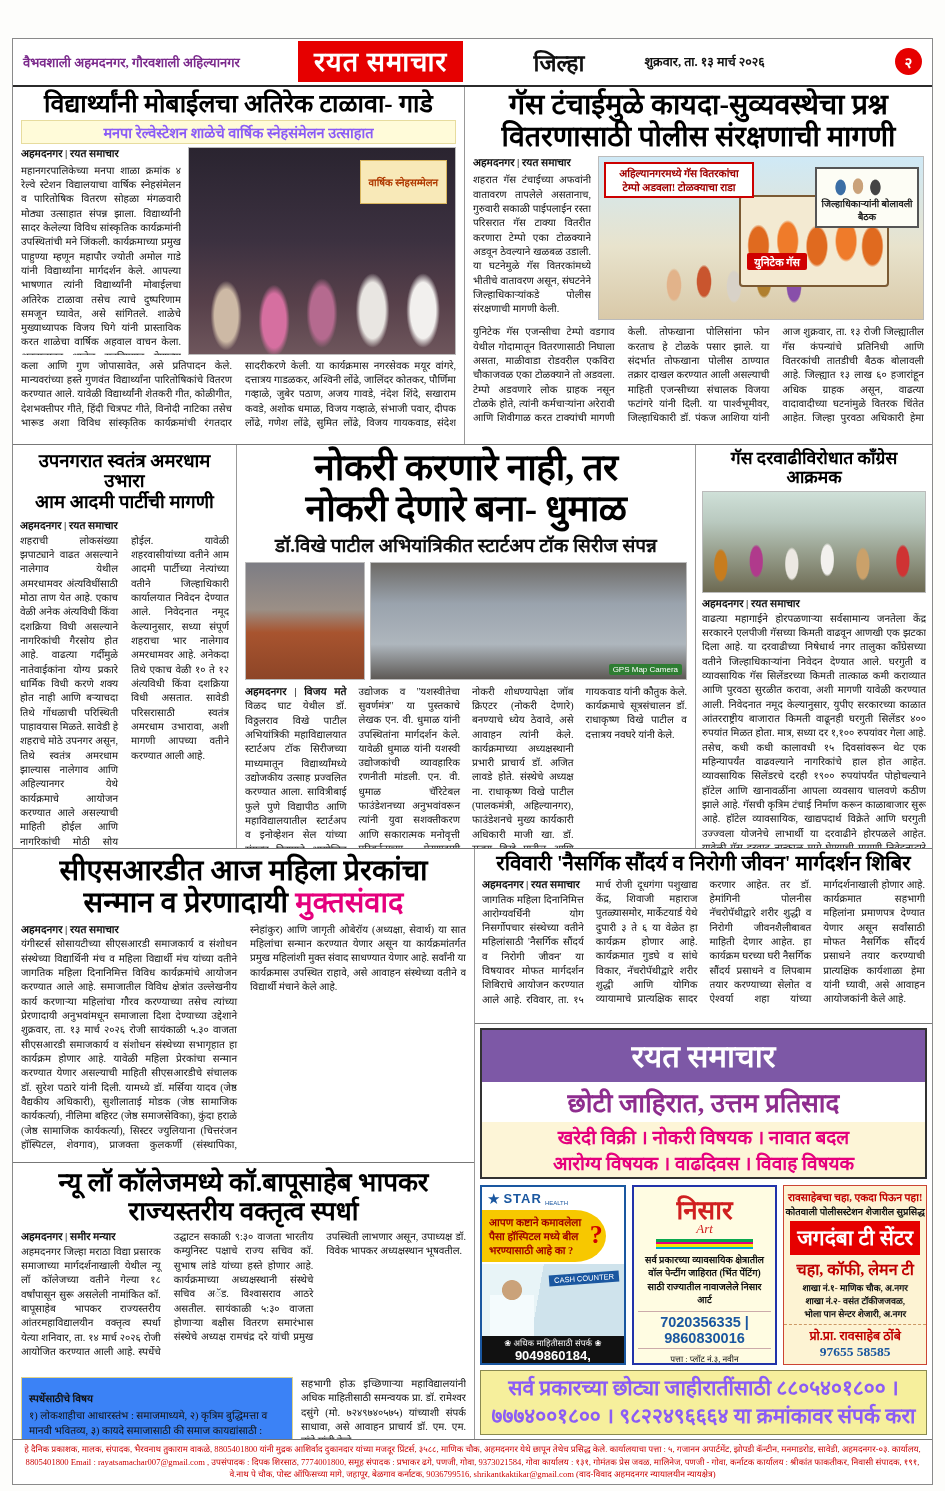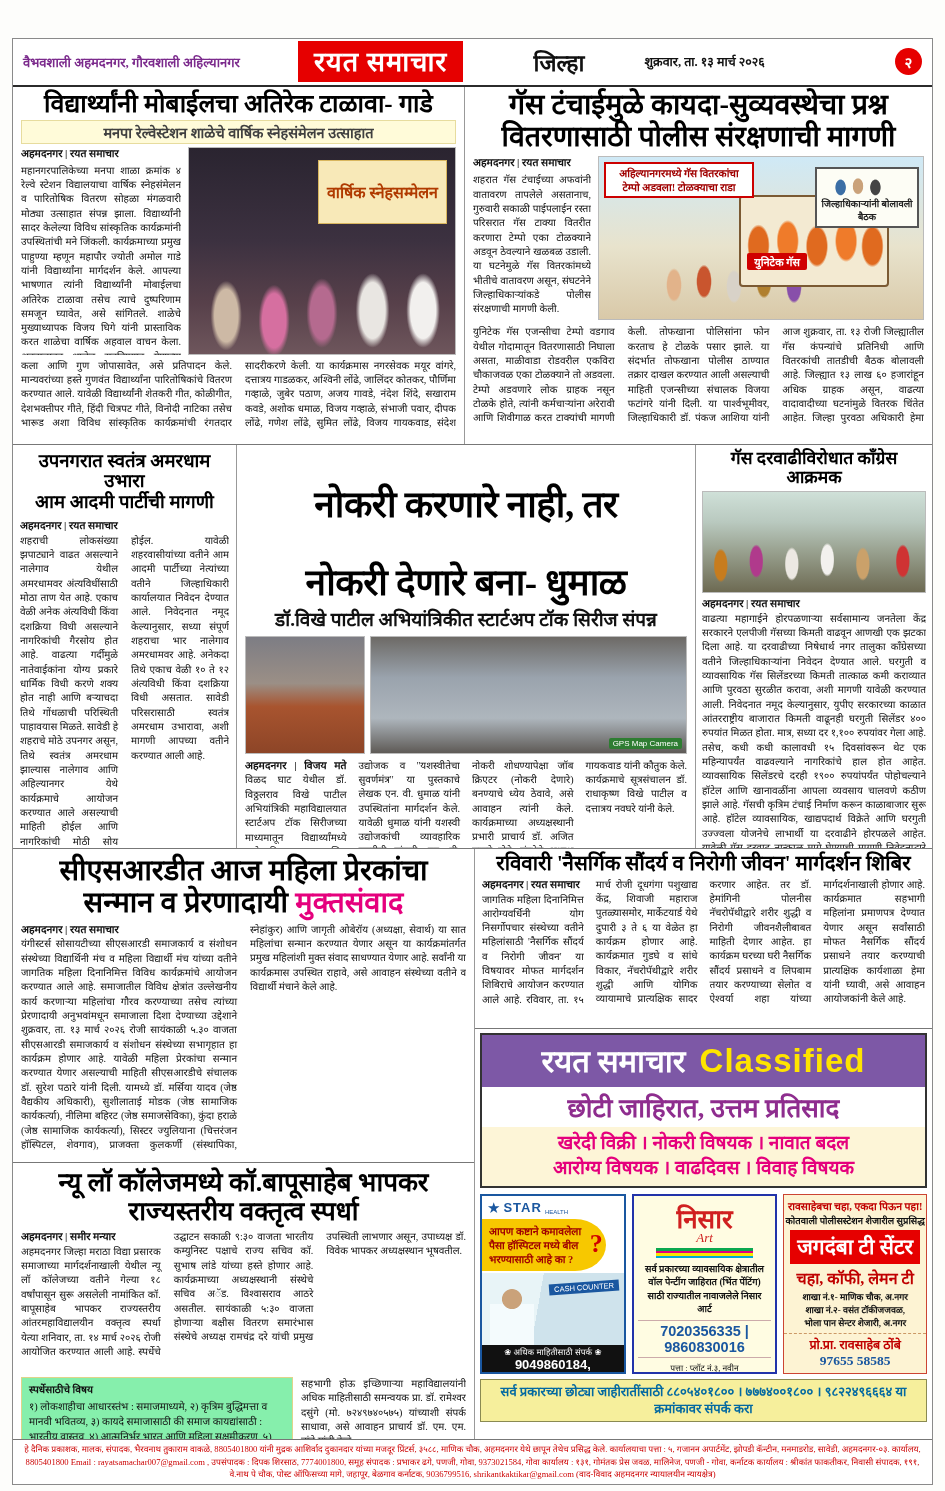--- a/index.html
+++ b/index.html
@@ -26,25 +26,25 @@
   .byline { font-weight: bold; font-size: 10.5px; margin-bottom: 2px; }
   .bodytxt { font-size: 10.1px; line-height: 1.42; text-align: justify; overflow: hidden; }
   .cols2 { columns: 2; column-gap: 13px; column-fill: auto; }
   .cols3 { columns: 3; column-gap: 13px; column-fill: auto; }
   .cols4 { columns: 4; column-gap: 12px; column-fill: auto; }
   .photo { position: relative; overflow: hidden; border: 1px solid #bbb; }
   
   .row1 { display: flex; height: 358px; border-bottom: 1px solid #777; }
   .r1-left { width: 452px; padding: 3px 8px 4px; border-right: 1px solid #999; overflow: hidden; }
   .school-hl { font-size: 25px; margin-bottom: 2px; }
-  .subband { background: #fffbd9; border: 1px solid #e7dc9e; color: #404040; font-weight: bold; text-align: center; font-size: 14.5px; padding: 1px 18px; margin-bottom: 3px; }
+  .subband { background: #fffbd9; border: 1px solid #e7dc9e; color: #8b5cf6; font-weight: bold; text-align: center; font-size: 14.5px; padding: 1px 18px; margin-bottom: 3px; }
   .school-top { display: flex; gap: 7px; height: 208px; }
   .school-c1 { width: 160px; }
   .school-photo { flex: 1; background: linear-gradient(180deg,#2a2430 0%,#3c3140 45%,#57404a 75%,#6e565c 100%); }
-  .school-banner { position: absolute; top: 12px; right: 8px; background: #f8e9b8; color: #b03a00; font-weight: bold; font-size: 16px; padding: 20px 8px; border: 1px solid #d9b65e; }
+  .school-banner { position: absolute; top: 12px; right: 8px; background: #f8e9b8; color: #b03a00; font-weight: bold; font-size: 10px; padding: 14px 8px; border: 1px solid #d9b65e; }
   .people-blur { position:absolute; bottom:0; left:0; right:0; height:62%; background:
       radial-gradient(26px 58px at 14% 70%, #cdb9a5 0 45%, transparent 60%),
       radial-gradient(26px 60px at 32% 74%, #d66fa0 0 45%, transparent 60%),
       radial-gradient(26px 58px at 50% 68%, #b56a8f 0 45%, transparent 60%),
       radial-gradient(28px 62px at 69% 66%, #e9e6e2 0 45%, transparent 60%),
       radial-gradient(28px 62px at 88% 66%, #f2f0ee 0 45%, transparent 60%); }
   .school-bottom { margin-top: 4px; height: 84px; }
   .r1-right { flex: 1; padding: 2px 8px 4px; overflow: hidden; }
   .gas-hl { font-size: 28.5px; }
   .gas-top { display: flex; gap: 7px; margin-top: 4px; height: 164px; }
@@ -70,21 +70,21 @@
       radial-gradient(12px 26px at 50% 62%, #d8d2c8 0 55%, transparent 65%),
       radial-gradient(12px 26px at 70% 55%, #b0802f 0 55%, transparent 65%),
       radial-gradient(12px 26px at 90% 62%, #884faa 0 55%, transparent 65%); }
   .gas-bottom { margin-top: 5px; height: 108px; }
   
   .row2 { display: flex; height: 404px; border-bottom: 1px solid #777; }
   .r2-left { width: 224px; padding: 6px 7px; border-right: 1px solid #999; overflow: hidden; }
   .amar-hl { font-size: 18.5px; margin-bottom: 5px; }
   .amar-body { height: 318px; }
   .r2-center { flex: 1; padding: 2px 8px; border-right: 1px solid #999; overflow: hidden; }
-  .startup-hl { font-size: 37px; letter-spacing: -0.5px; margin-top: 37px; }
+  .startup-hl { font-size: 37px; letter-spacing: -0.5px; }
   .startup-sub { font-size: 19px; font-weight: bold; text-align: center; margin: 2px 0 4px; }
   .startup-photos { display: flex; gap: 5px; height: 118px; }
   .sp-speaker { width: 120px; background: linear-gradient(180deg,#7d7d84 0%,#9b8f86 40%,#a8542f 60%,#8d4527 100%); }
   .sp-audience { flex: 1; background: linear-gradient(180deg,#6d6a66 0%,#9aa3ad 35%,#aeb6bd 70%,#5e5a56 100%); }
   .gps-chip { position: absolute; right: 4px; bottom: 4px; background: #2e7d32; color: #fff; font-family: "Liberation Sans", sans-serif; font-size: 8px; padding: 1px 4px; border-radius: 2px; }
   .startup-body { margin-top: 5px; height: 196px; }
   .r2-right { width: 236px; padding: 4px 6px; overflow: hidden; }
   .cong-hl { font-size: 17.5px; margin-bottom: 3px; }
   .cong-photo { height: 102px; background: linear-gradient(180deg,#cfe0d8 0%,#b9c9bf 30%,#98a08e 60%,#6d6a52 100%); margin-bottom: 3px; }
   .cong-people { position:absolute; bottom:0; left:0; right:0; height:70%; background:
@@ -99,21 +99,21 @@
   .row3 { display: flex; height: 590px; }
   .r3-left { width: 462px; border-right: 1px solid #999; display: flex; flex-direction: column; overflow: hidden; }
   .csrd { padding: 5px 8px; border-bottom: 1px solid #777; height: 314px; overflow: hidden; }
   .csrd-hl { font-size: 29px; }
   .accent-pink { color: #e5007d; }
   .csrd-body { margin-top: 4px; height: 236px; }
   .law { padding: 5px 8px; flex: 1; overflow: hidden; }
   .law-hl { font-size: 26px; margin-bottom: 4px; }
   .law-body { height: 142px; }
   .law-bottom { display: flex; gap: 8px; margin-top: 5px; }
-  .topics-box { width: 272px; background: #86efac; border: 1px solid #e0d48a; padding: 5px 7px; font-size: 10.3px; line-height: 1.45; }
+  .topics-box { width: 272px; background: #3b82f6; border: 1px solid #e0d48a; padding: 14px 7px; font-size: 10.3px; line-height: 1.45; }
   .topics-title { font-weight: bold; margin-bottom: 2px; }
   .law-extra { flex: 1; }
   .r3-right { flex: 1; display: flex; flex-direction: column; overflow: hidden; }
   .shibir { padding: 3px 7px; border-bottom: 1px solid #777; height: 180px; overflow: hidden; }
   .shibir-hl { font-size: 20.5px; margin-bottom: 3px; }
   .shibir-body { height: 140px; }
   
   .classified { border: 2px solid #333; margin: 4px 5px 2px; overflow: hidden; }
   .cl-banner { background: #7d58a6; padding: 4px 10px 6px; display: flex; align-items: baseline; justify-content: center; gap: 14px; }
   .cl-brand { color: #fff; font-weight: bold; font-size: 31px; }
@@ -143,21 +143,21 @@
   .nisar-phone { color: #1a57a0; font-weight: bold; font-size: 14.5px; font-family: "Liberation Sans", sans-serif; border-top: 1px solid #caa; border-bottom: 1px solid #caa; margin: 2px 4px; padding: 2px 0; }
   .nisar-addr { font-size: 8.5px; padding: 2px 5px; }
   .ad-jagdamba { border: 1px solid #cc4433; background: #fdf3d3; text-align: center; }
   .jag-l1 { color: #c00000; font-weight: bold; font-size: 10.5px; padding-top: 4px; }
   .jag-l2 { font-size: 9.5px; font-weight: bold; padding: 1px 0 3px; }
   .jag-title { background: #e60000; color: #fff; font-weight: bold; font-size: 21px; padding: 2px 0 4px; margin: 0 6px; }
   .jag-items { color: #c00000; font-weight: bold; font-size: 16px; padding: 3px 0 2px; }
   .jag-addr { font-size: 9px; font-weight: bold; line-height: 1.45; }
   .jag-prop { color: #c00000; font-weight: bold; font-size: 12.5px; margin-top: 3px; border-top: 1px dashed #c96; padding-top: 2px; }
   .jag-phone { color: #1a57a0; font-weight: bold; font-size: 13.5px; }
-  .strip { background: #f6ef9c; border: 1px solid #8a8a52; margin: 3px 5px 4px; text-align: center; font-weight: bold; font-size: 13px; line-height: 1.35; padding: 3px 6px; color: #0369a1; }
+  .strip { background: #f6ef9c; border: 1px solid #8a8a52; margin: 3px 5px 4px; text-align: center; font-weight: bold; font-size: 21px; line-height: 1.35; padding: 3px 6px; color: #8b5cf6; }
   
   .footer { border-top: 1px solid #777; margin-top: auto; padding: 3px 8px; color: #cc0000; font-size: 8.6px; line-height: 1.5; text-align: center; overflow: hidden; }
 </style>
 </head>
 <body>
 
 <div class="frame">
 
   <div class="header">
     <div class="tagline">वैभवशाली अहमदनगर, गौरवशाली अहिल्यानगर</div>
@@ -282,21 +282,20 @@
         <div class="hl shibir-hl">रविवारी 'नैसर्गिक सौंदर्य व निरोगी जीवन' मार्गदर्शन शिबिर</div>
         <div class="shibir-body bodytxt cols4">
           <span class="byline">अहमदनगर | रयत समाचार</span><br>
           <span>जागतिक महिला दिनानिमित्त आरोग्यवर्धिनी योग निसर्गोपचार संस्थेच्या वतीने महिलांसाठी 'नैसर्गिक सौंदर्य व निरोगी जीवन' या विषयावर मोफत मार्गदर्शन शिबिराचे आयोजन करण्यात आले आहे. रविवार, ता. १५ मार्च रोजी दूधगंगा पशुखाद्य केंद्र, शिवाजी महाराज पुतळ्यासमोर, मार्केटयार्ड येथे दुपारी ३ ते ६ या वेळेत हा कार्यक्रम होणार आहे. कार्यक्रमात गुडघे व सांधे विकार, नॅचरोपॅथीद्वारे शरीर शुद्धी आणि योगिक व्यायामाचे प्रात्यक्षिक सादर करणार आहेत. तर डॉ. हेमांगिनी पोलनीस नॅचरोपॅथीद्वारे शरीर शुद्धी व निरोगी जीवनशैलीबाबत माहिती देणार आहेत. हा कार्यक्रम घरच्या घरी नैसर्गिक सौंदर्य प्रसाधने व लिपबाम तयार करण्याच्या सेलोत व ऐश्वर्या शहा यांच्या मार्गदर्शनाखाली होणार आहे. कार्यक्रमात सहभागी महिलांना प्रमाणपत्र देण्यात येणार असून सर्वांसाठी मोफत नैसर्गिक सौंदर्य प्रसाधने तयार करण्याची प्रात्यक्षिक कार्यशाळा हेमा यांनी घ्यावी, असे आवाहन आयोजकांनी केले आहे.</span>
         </div>
       </div>
 
       <div class="classified">
         <div class="cl-banner">
           <span class="cl-brand">रयत समाचार</span>
-          <span class="cl-brand-en">Classified</span>
         </div>
         <div class="cl-tagline">छोटी जाहिरात, उत्तम प्रतिसाद</div>
         <div class="cl-cats">
           <div>खरेदी विक्री  ।  नोकरी विषयक  ।  नावात बदल</div>
           <div>आरोग्य विषयक । वाढदिवस । विवाह विषयक</div>
         </div>
       </div>
 
       <div class="ads-row">
         <div class="ad ad-star">

